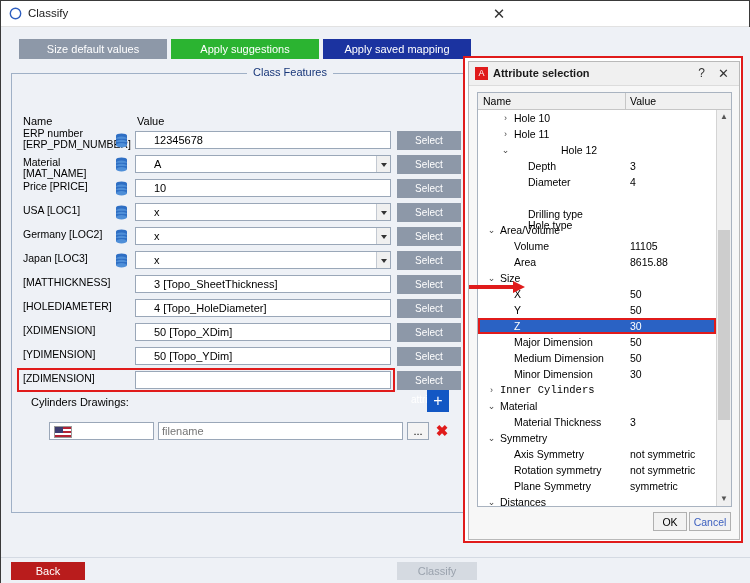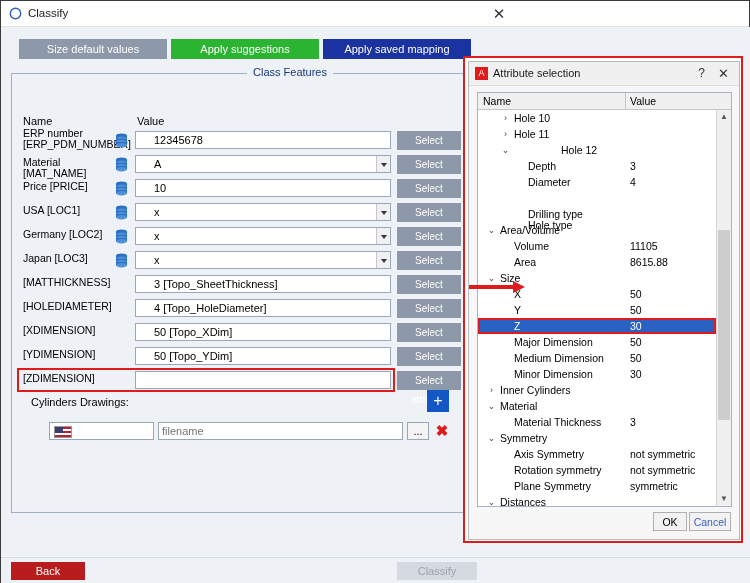--- a/index.html
+++ b/index.html
@@ -334,20 +334,21 @@
     color: #fff;
     font-size: 9px;
     text-align: center;
     line-height: 13px;
   }
   .attr-titlebar .a-title {
     position: absolute;
     left: 24px; top: 5px;
     font-size: 11px;
     color: #1a1a1a;
+    font-weight: bold;
   }
   .attr-titlebar .a-help {
     position: absolute;
     right: 34px; top: 4px;
     font-size: 12px;
     color: #333;
     cursor: pointer;
   }
   .attr-titlebar .a-close {
     position: absolute;
@@ -735,21 +736,21 @@
             <div class="tnode" style="top: 240px;">
               <span class="tlabel" style="left: 36px;">Medium Dimension</span>
               <span class="tvalue">50</span>
             </div>
             <div class="tnode" style="top: 256px;">
               <span class="tlabel" style="left: 36px;">Minor Dimension</span>
               <span class="tvalue">30</span>
             </div>
             <div class="tnode" style="top: 272px;">
               <span class="tw" style="left: 8px;">›</span>
-              <span class="tlabel" style="left: 22px;">Inner Cylinders</span>
+              <span class="tlabel" style="left: 22px; font-family: Liberation Mono, monospace;">Inner Cylinders</span>
             </div>
             <div class="tnode" style="top: 288px;">
               <span class="tw" style="left: 8px;">⌄</span>
               <span class="tlabel" style="left: 22px;">Material</span>
             </div>
             <div class="tnode" style="top: 304px;">
               <span class="tlabel" style="left: 36px;">Material Thickness</span>
               <span class="tvalue">3</span>
             </div>
             <div class="tnode" style="top: 320px;">

